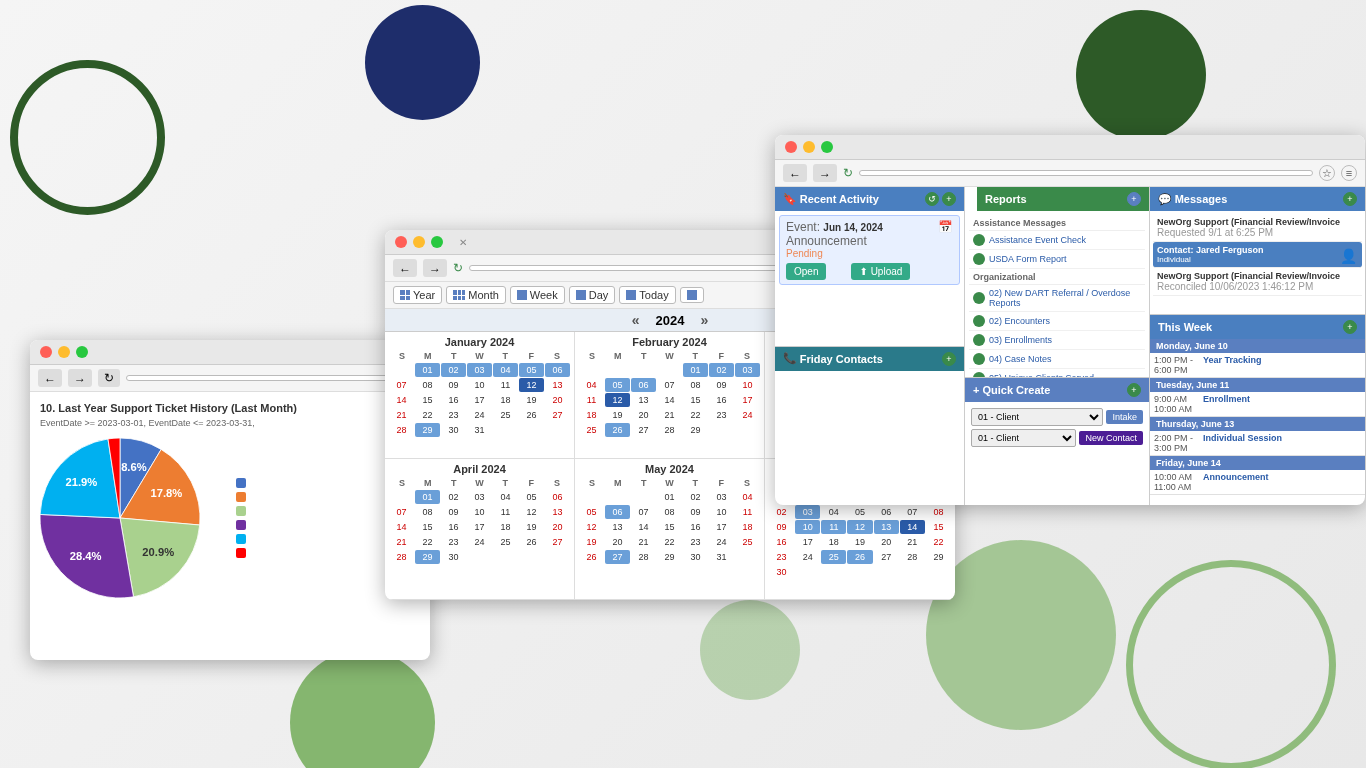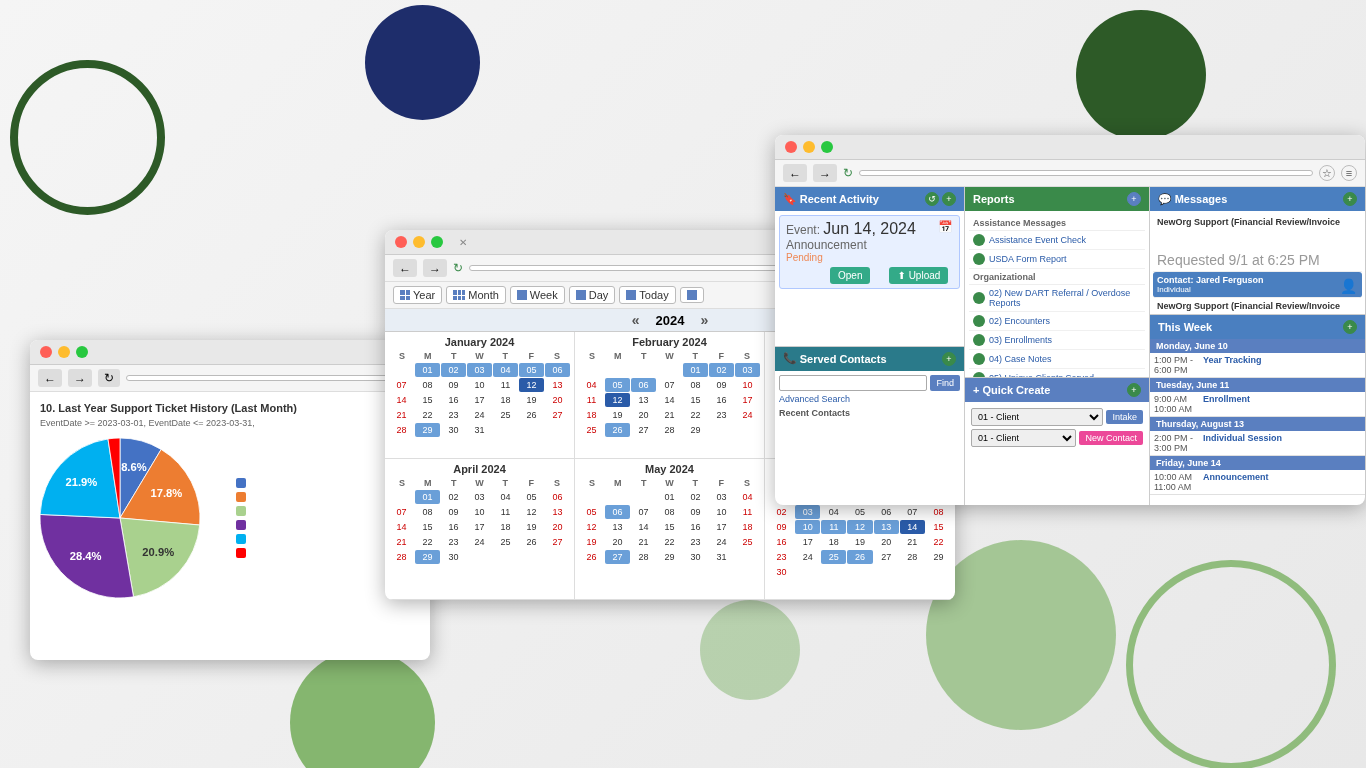--- a/index.html
+++ b/index.html
@@ -170,41 +170,41 @@
       display: flex;
       align-items: center;
       justify-content: space-between;
       padding: 5px 8px;
       font-size: 11px;
       font-weight: bold;
       color: #fff;
     }
 
     .header-blue { background: #4a7fc0; }
-    .header-green { background: #3a8a4a; }
+    .header-green { background: #3a8a4a; margin-left: 12px; }
     .header-teal { background: #2a7a8a; }
 
     .dash-panel-body {
       flex: 1;
       overflow: hidden;
       padding: 4px;
       font-size: 10px;
     }
 
     .recent-activity-event {
       background: #e8f0ff;
       border: 1px solid #b0c8ff;
       border-radius: 3px;
       padding: 4px 6px;
       margin-bottom: 4px;
       font-size: 10px;
     }
 
     .ra-label { color: #666; font-size: 12px; }
-    .ra-value { color: #333; font-weight: normal; font-size: 16px; }
+    .ra-value { color: #333; font-weight: bold; font-size: 10px; }
     .ra-status { color: #e85; font-size: 10px; }
 
     .btn-open {
       background: #3a8; color: #fff; border: none; border-radius: 3px;
       padding: 3px 8px; font-size: 10px; cursor: pointer; margin-right: 4px;
     }
     .btn-upload {
       background: #3a8; color: #fff; border: none; border-radius: 3px;
       padding: 3px 8px; font-size: 10px; cursor: pointer;
     }
@@ -238,21 +238,21 @@
 
     
     .msg-item {
       padding: 3px 4px;
       font-size: 9px;
       border-bottom: 1px solid #eee;
       color: #333;
     }
     .msg-item.active { background: #4a7fc0; color: #fff; border-radius: 3px; }
     .msg-from { font-weight: bold; font-size: 9px; }
-    .msg-time { color: #999; font-size: 14px; margin-top: 25px; }
+    .msg-time { color: #999; font-size: 10px; }
 
     .week-day-group {
       border-bottom: 1px solid #e0e0e0;
     }
 
     .week-day-label {
       background: #5a7fc0;
       color: #fff;
       font-size: 9px;
       font-weight: bold;
@@ -310,21 +310,21 @@
       border-radius: 2px;
       padding: 2px 2px;
       font-size: 9px;
     }
 
     .btn-intake {
       background: #5a7fc0; color: #fff; border: none; border-radius: 2px;
       padding: 2px 6px; font-size: 9px; cursor: pointer;
     }
     .btn-new-contact {
-      background: #ec4899; color: #fff; border: none; border-radius: 2px;
+      background: #4c1d95; color: #fff; border: none; border-radius: 2px;
       padding: 2px 6px; font-size: 9px; cursor: pointer;
     }
 
     
     .chart-window {
       left: 30px;
       top: 340px;
       width: 400px;
       height: 320px;
       z-index: 10;
@@ -848,48 +848,38 @@
           <div class="dash-panel-body">
             <div class="recent-activity-event">
               <div style="display:flex;justify-content:space-between;align-items:start;">
                 <div>
                   <div style="font-size:9px;"><span class="ra-label">Event: </span><span class="ra-value">Jun 14, 2024</span></div>
                   <div class="ra-label">Announcement</div>
                   <div class="ra-status">Pending</div>
                 </div>
                 <span style="font-size:12px;">📅</span>
               </div>
-              <div style="margin-top:4px;display:flex;gap:15px;margin-left:44px;">
+              <div style="margin-top:4px;display:flex;gap:21px;">
                 <button class="btn-open">Open</button>
                 <button class="btn-upload">
                   <span>⬆</span>
                   <span>Upload</span>
                 </button>
               </div>
             </div>
           </div>
         </div>
 
         <div style="display:flex;flex-direction:column;flex:1;">
           <div class="dash-panel-header header-teal">
             <span style="display:flex;align-items:center;gap:3px;">
               <span>📞</span>
-              <span>Served Contacts</span>
+              <span>Friday Contacts</span>
             </span>
             <button class="plus-btn" style="background:#3a8a4a;border-color:#3a8a4a;color:#fff;width:14px;height:14px;font-size:9px;">+</button>
-          </div>
-          <div class="search-area">
-            <div class="search-input-row">
-              <input class="search-input" type="text" style="">
-              <button class="btn-find">Find</button>
-            </div>
-            <div class="advanced-search">
-              <span>Advanced Search</span>
-            </div>
-            <div style="margin-top:4px;font-size:9px;font-weight:bold;color:#555;">Recent Contacts</div>
           </div>
         </div>
       </div>
 
       <div style="width:185px;display:flex;flex-direction:column;border-right:1px solid #ccc;">
 
         <div style="display:flex;flex-direction:column;flex:1.5;border-bottom:1px solid #ccc;overflow:hidden;">
           <div class="dash-panel-header header-green">
             <span>Reports</span>
             <button class="plus-btn" style="background:#5a7fc0;border-color:#5a7fc0;color:#fff;width:14px;height:14px;font-size:9px;">+</button>
@@ -1001,21 +991,21 @@
 
             <div class="week-day-group">
               <div class="week-day-label">Tuesday, June 11</div>
               <div class="week-event">
                 <div class="week-event-time">9:00 AM<br>10:00 AM</div>
                 <div class="week-event-title">Enrollment</div>
               </div>
             </div>
 
             <div class="week-day-group">
-              <div class="week-day-label">Thursday, August 13</div>
+              <div class="week-day-label">Thursday, June 13</div>
               <div class="week-event">
                 <div class="week-event-time">2:00 PM -<br>3:00 PM</div>
                 <div class="week-event-title">Individual Session</div>
               </div>
             </div>
 
             <div class="week-day-group">
               <div class="week-day-label">Friday, June 14</div>
               <div class="week-event">
                 <div class="week-event-time">10:00 AM<br>11:00 AM</div>

